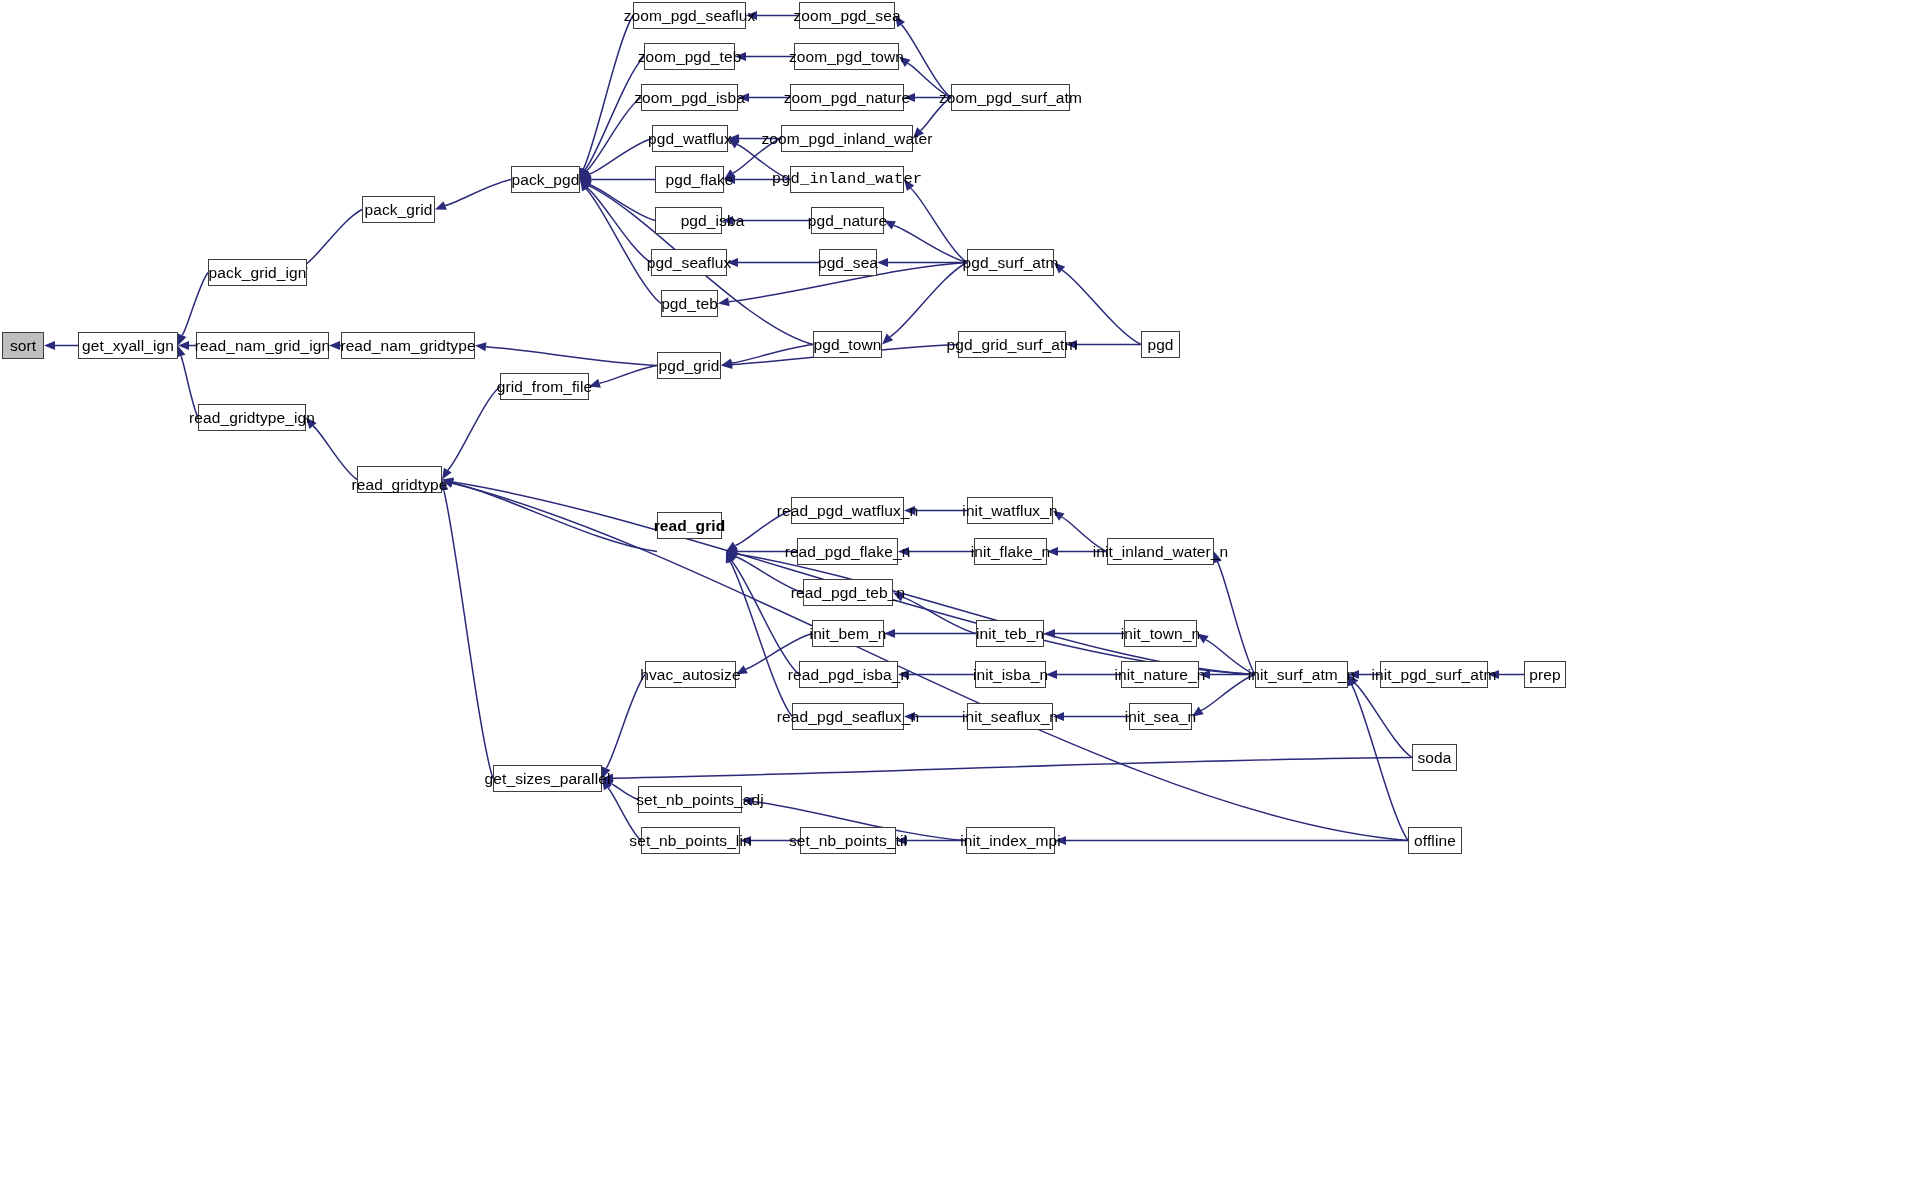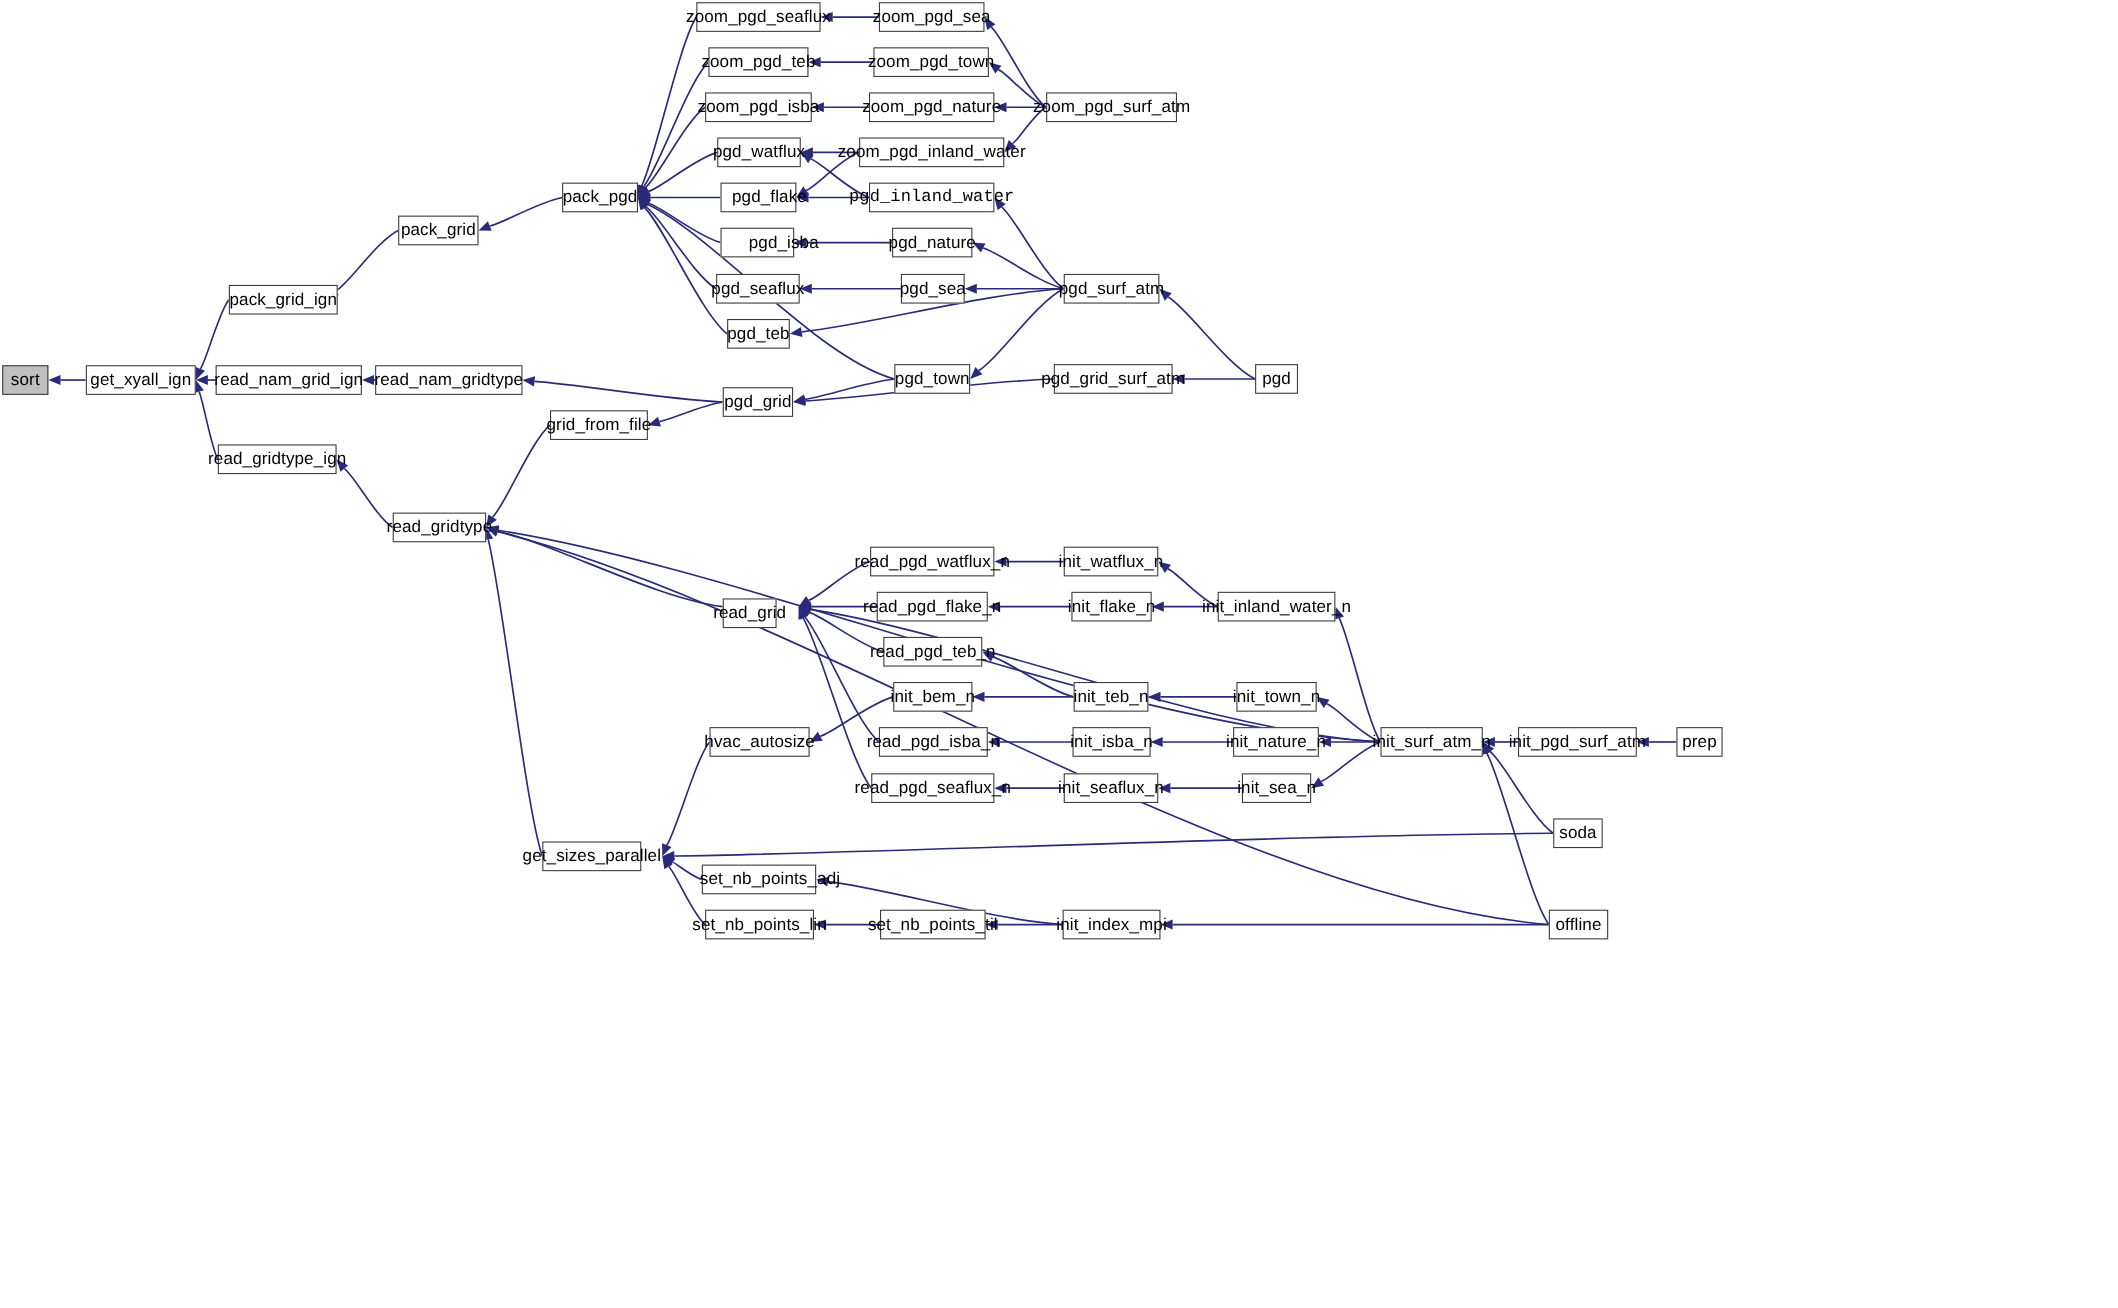--- a/index.html
+++ b/index.html
@@ -227,21 +227,21 @@
     </div>
     <div class="node" style="left: 208px; top: 259px; width: 99px;">
       <span class="node-label">pack_grid_ign</span>
     </div>
     <div class="node" style="left: 362px; top: 196px; width: 73px;">
       <span class="node-label">pack_grid</span>
     </div>
     <div class="node" style="left: 198px; top: 404px; width: 108px;">
       <span class="node-label">read_gridtype_ign</span>
     </div>
-    <div class="node" style="left: 357px; top: 466px; width: 85px;">
+    <div class="node" style="left: 357px; top: 466px; width: 85px; align-items: flex-end;">
       <span class="node-label">read_gridtype</span>
     </div>
     <div class="node" style="left: 500px; top: 373px; width: 89px;">
       <span class="node-label">grid_from_file</span>
     </div>
     <div class="node" style="left: 511px; top: 166px; width: 69px;">
       <span class="node-label">pack_pgd</span>
     </div>
     <div class="node" style="left: 633px; top: 2px; width: 113px;">
       <span class="node-label">zoom_pgd_seaflux</span>
@@ -299,27 +299,27 @@
     </div>
     <div class="node" style="left: 967px; top: 249px; width: 87px;">
       <span class="node-label">pgd_surf_atm</span>
     </div>
     <div class="node" style="left: 958px; top: 331px; width: 108px;">
       <span class="node-label">pgd_grid_surf_atm</span>
     </div>
     <div class="node" style="left: 1141px; top: 331px; width: 39px;">
       <span class="node-label">pgd</span>
     </div>
-    <div class="node" style="left: 657px; top: 544px; width: 49px;">
+    <div class="node" style="left: 657px; top: 512px; width: 65px; font-weight: bold;">
       <span class="node-label">read_grid</span>
     </div>
     <div class="node" style="left: 645px; top: 661px; width: 91px;">
       <span class="node-label">hvac_autosize</span>
     </div>
-    <div class="node" style="left: 493px; top: 765px; width: 90px; text-align: center;">
+    <div class="node" style="left: 493px; top: 765px; width: 109px; text-align: center;">
       <span class="node-label">get_sizes_parallel</span>
     </div>
     <div class="node" style="left: 638px; top: 786px; width: 104px; padding-left: 20px;">
       <span class="node-label">set_nb_points_adj</span>
     </div>
     <div class="node" style="left: 641px; top: 827px; width: 99px;">
       <span class="node-label">set_nb_points_lin</span>
     </div>
     <div class="node" style="left: 791px; top: 497px; width: 113px;">
       <span class="node-label">read_pgd_watflux_n</span>

